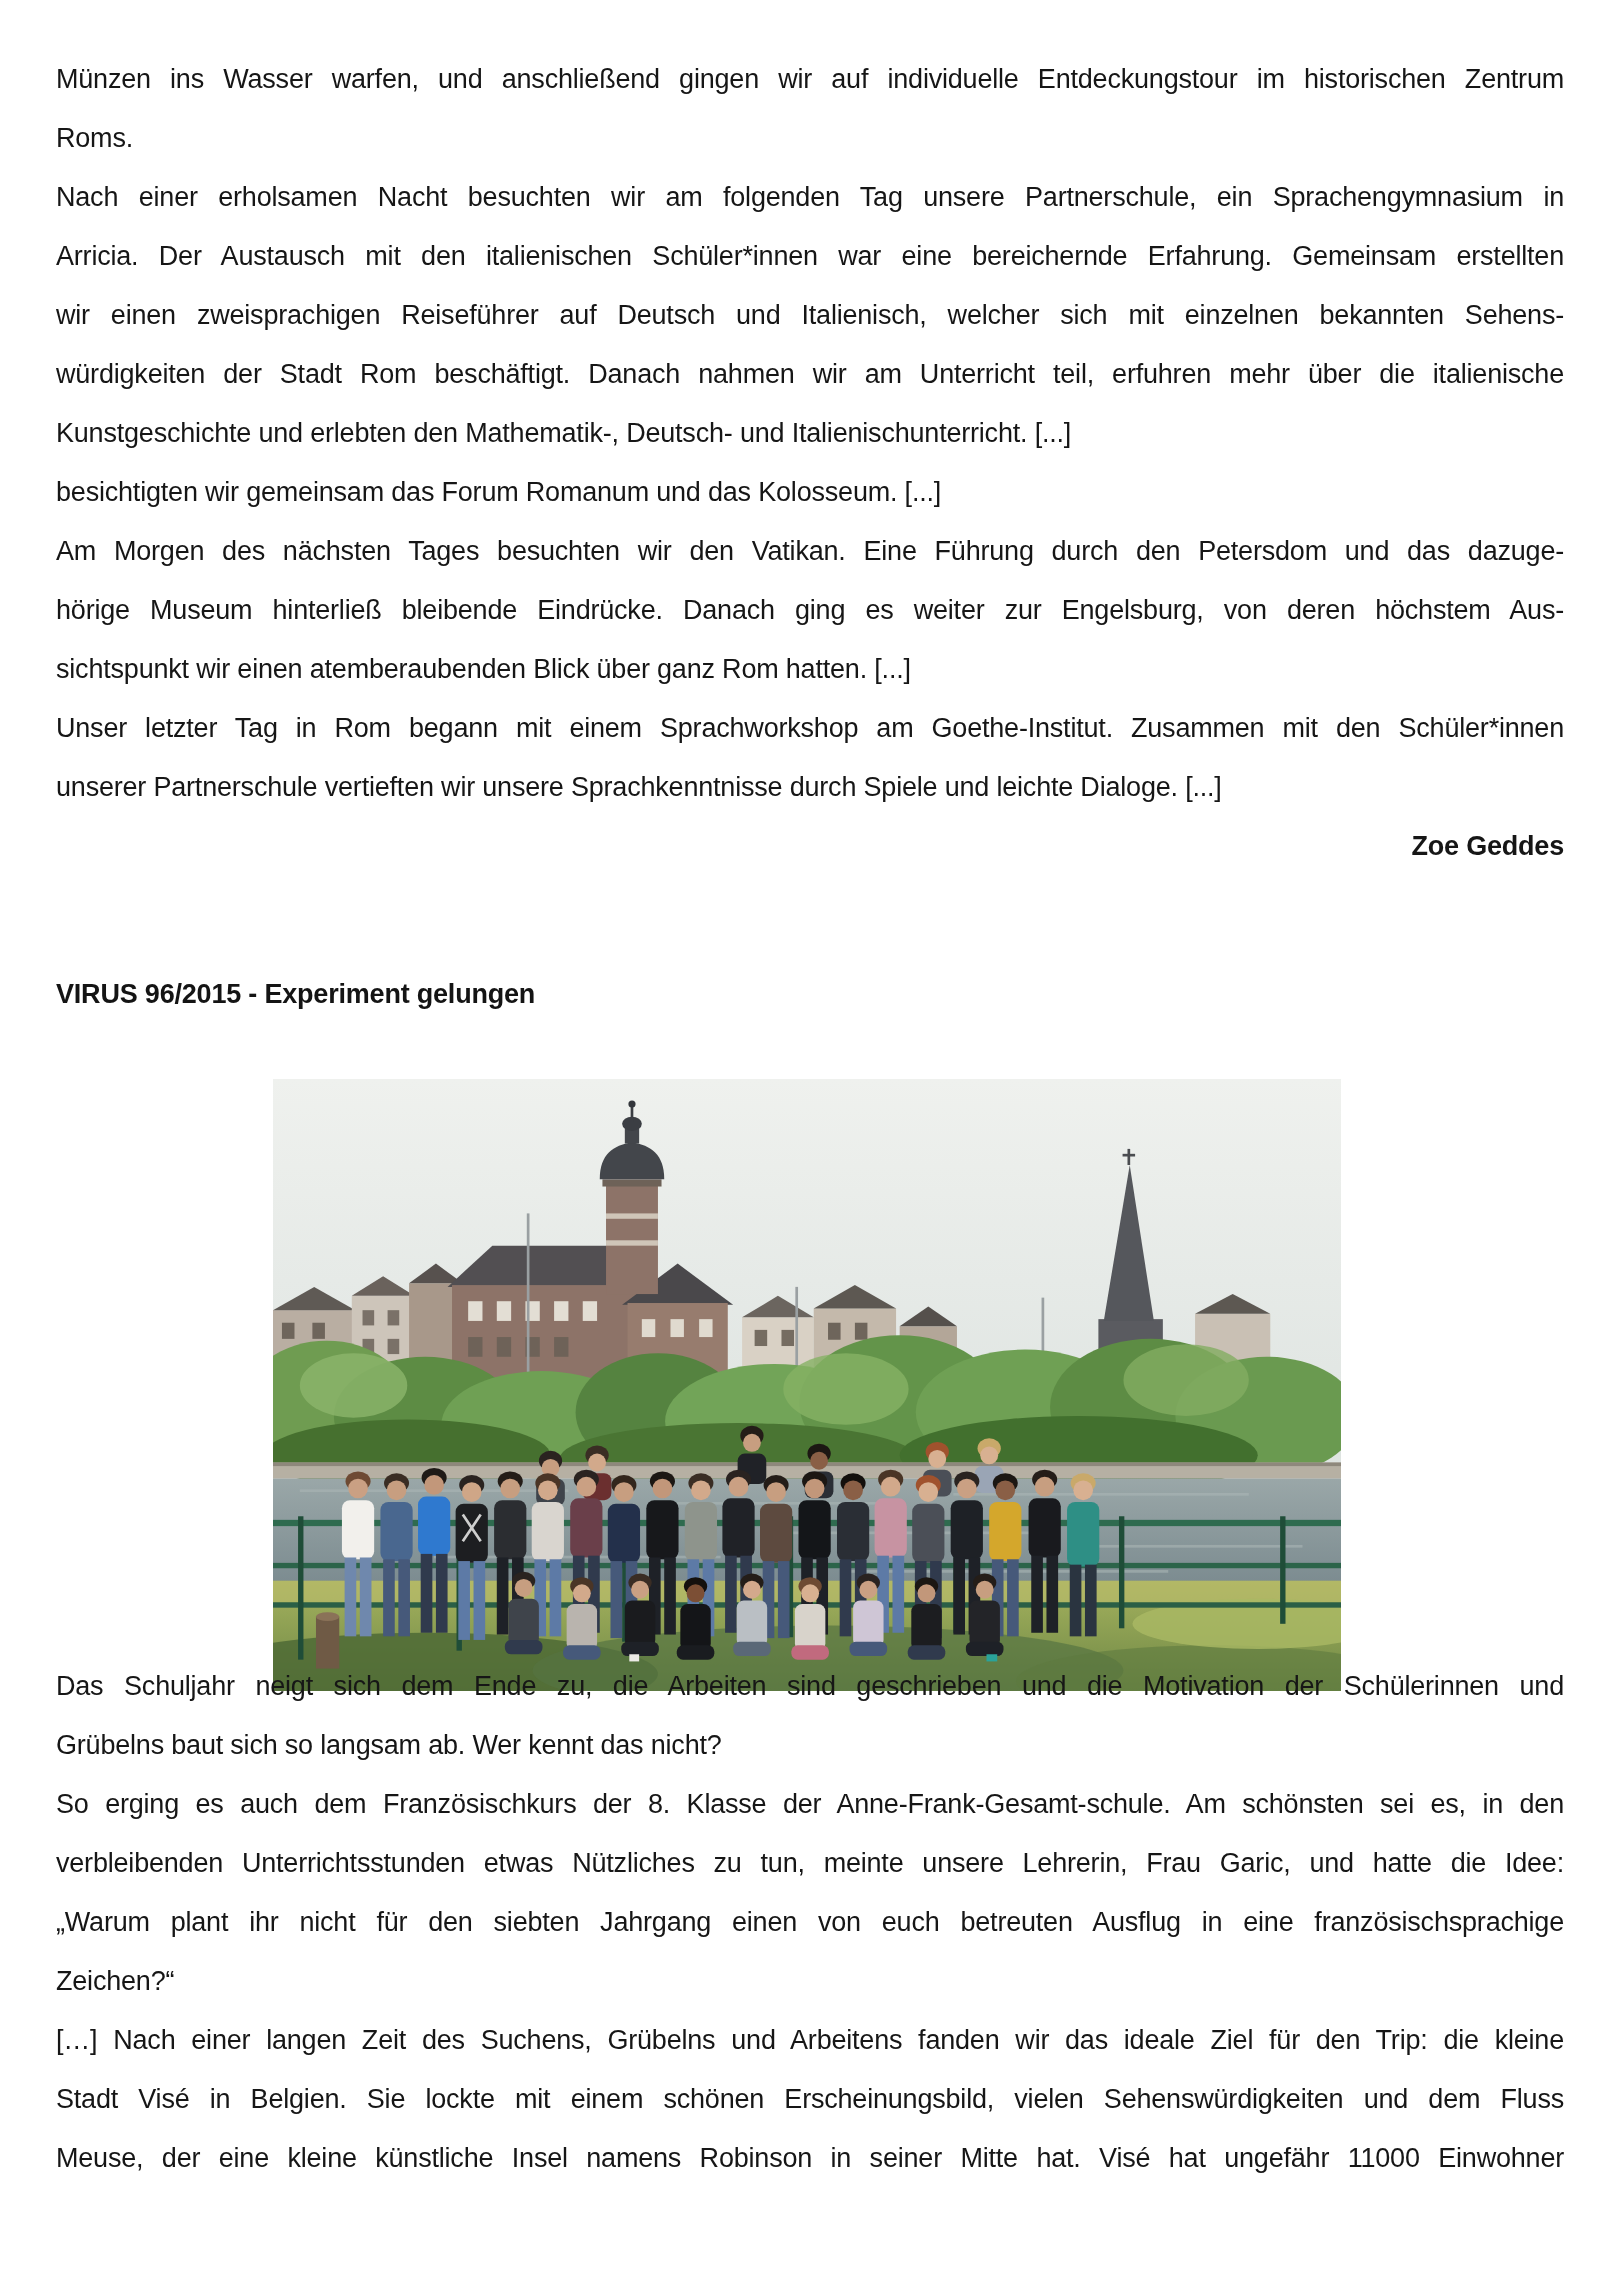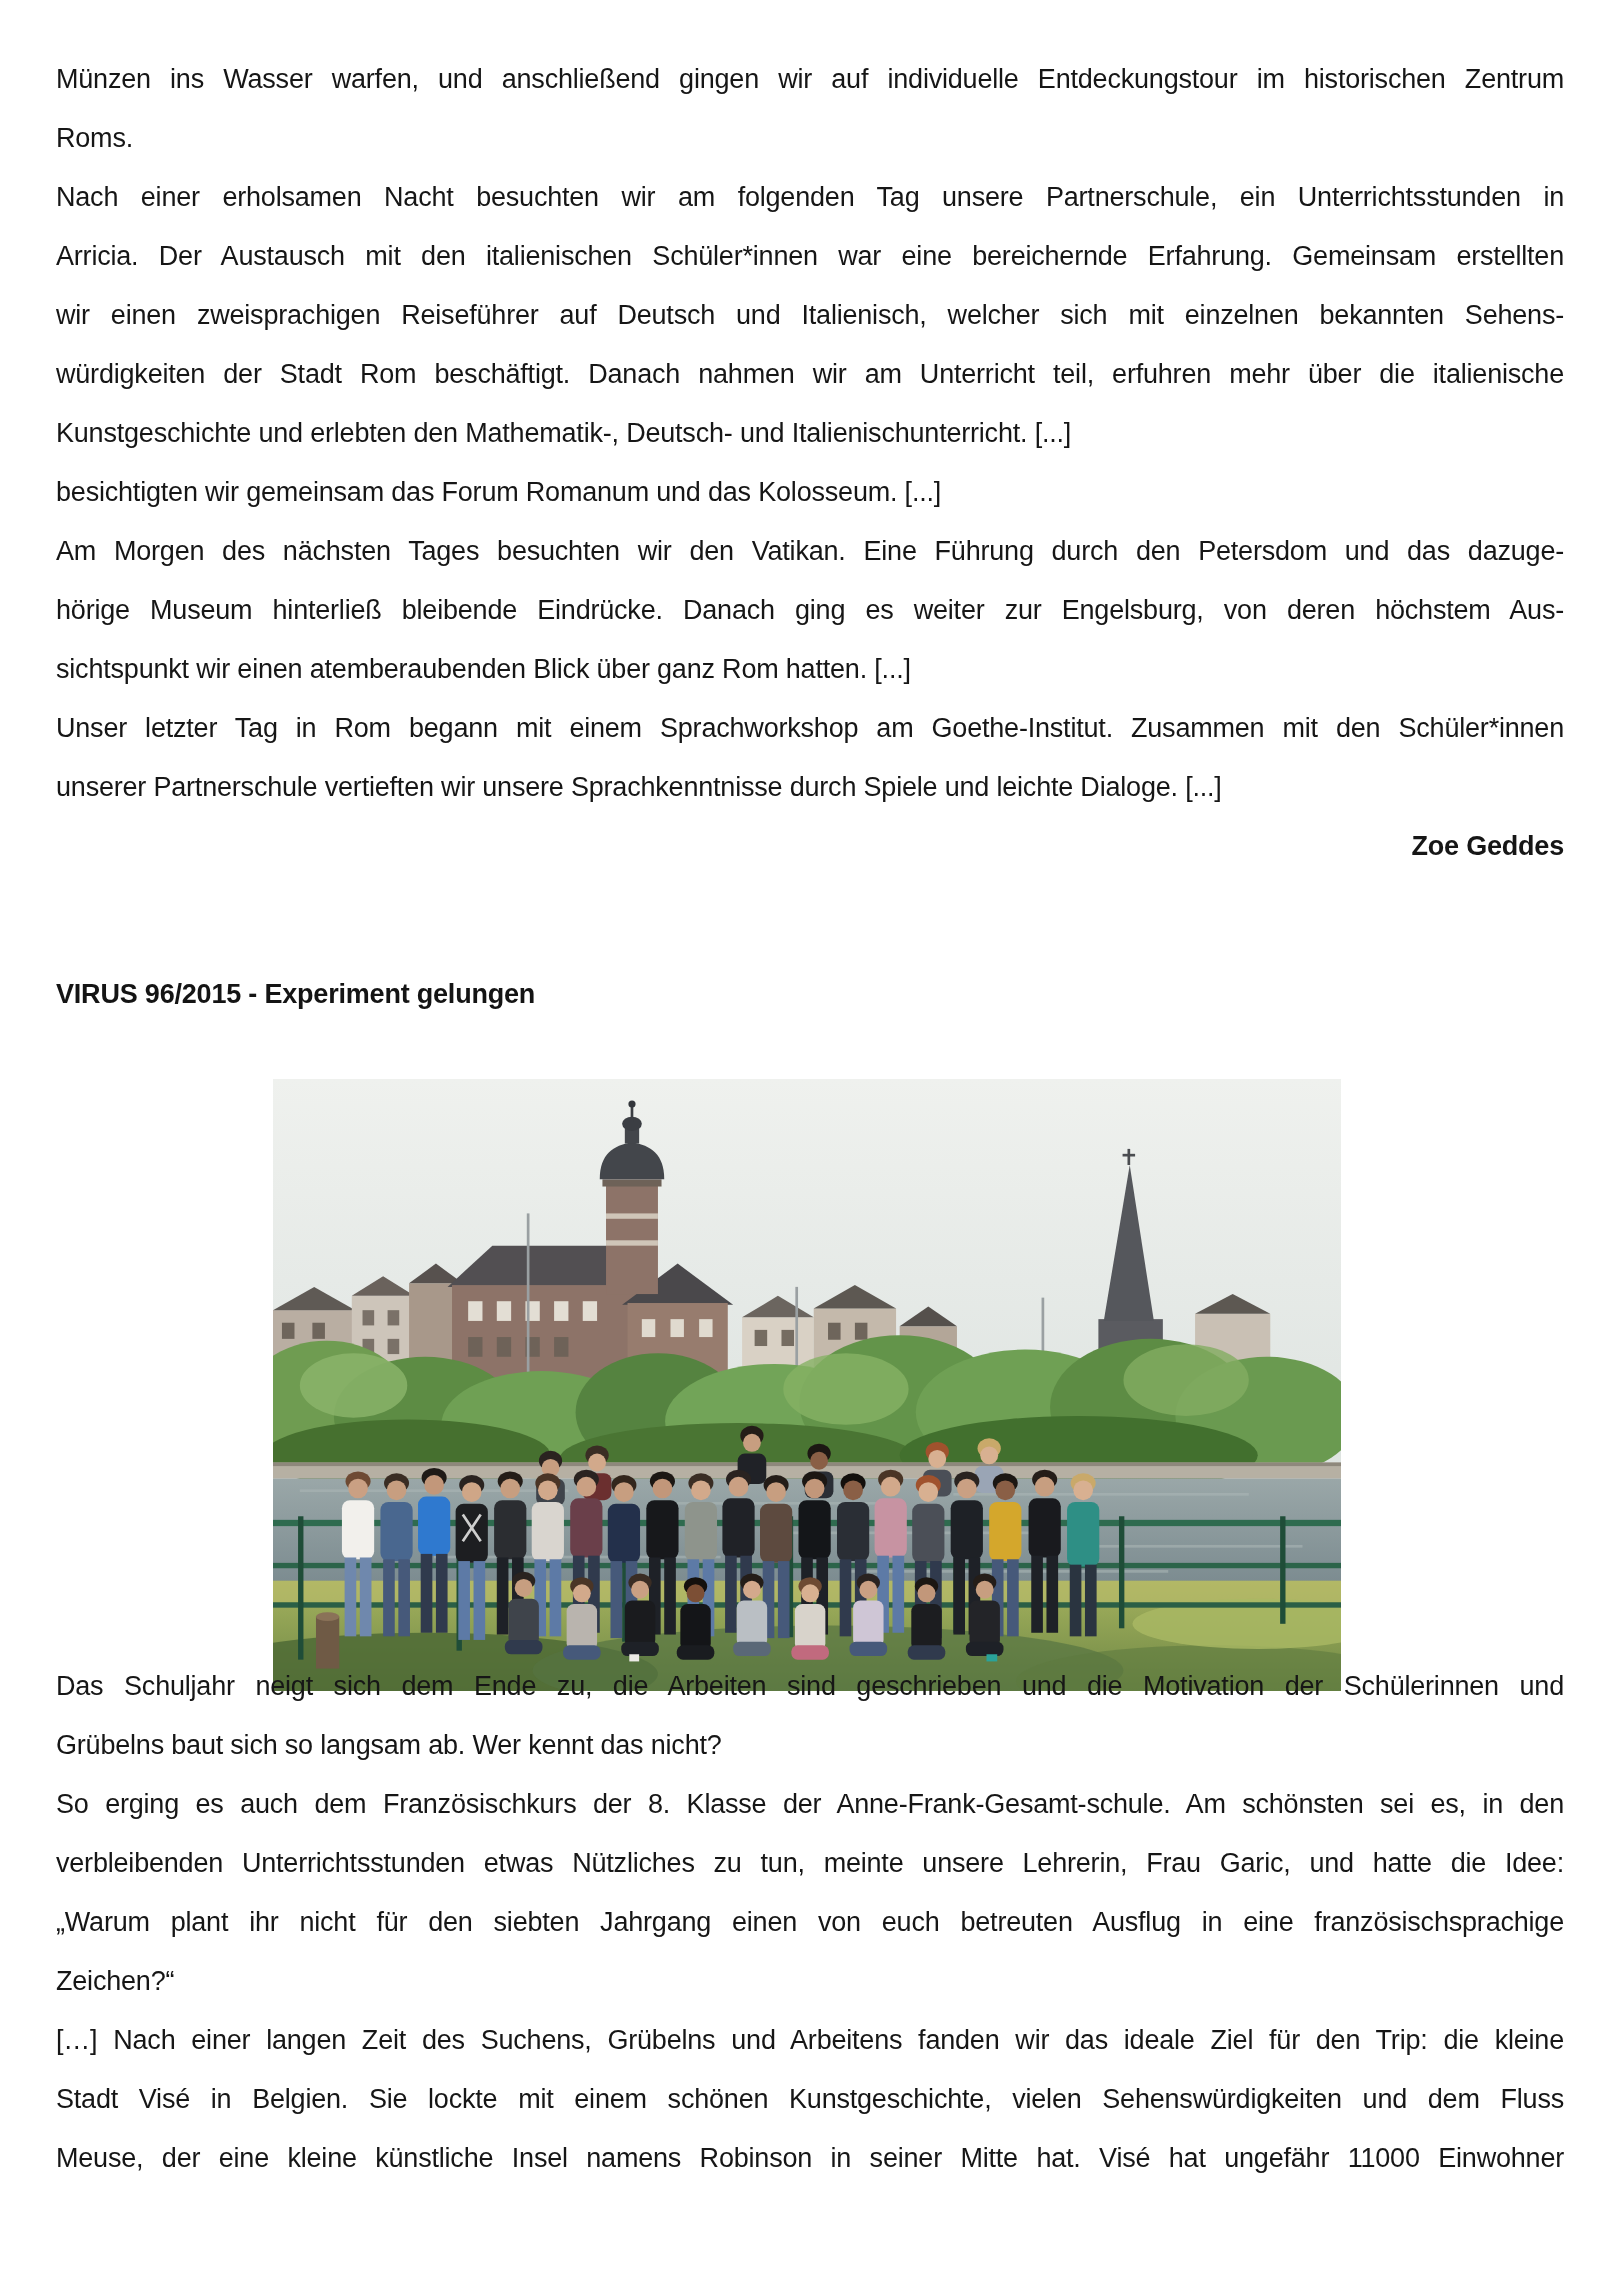--- a/index.html
+++ b/index.html
@@ -36,21 +36,21 @@
   .photo svg{display:block;width:100%;height:100%;}
 </style>
 </head>
 <body>
 
 <div class="page">
 
   <div class="textblock" id="rome-block">
     <div class="ln j">Münzen ins Wasser warfen, und anschließend gingen wir auf individuelle Entdeckungstour im historischen Zentrum</div>
     <div class="ln">Roms.</div>
-    <div class="ln j">Nach einer erholsamen Nacht besuchten wir am folgenden Tag unsere Partnerschule, ein Unterrichtsstunden in</div>
+    <div class="ln j">Nach einer erholsamen Nacht besuchten wir am folgenden Tag unsere Partnerschule, ein Sprachengymnasium in</div>
     <div class="ln j">Arricia. Der Austausch mit den italienischen Schüler*innen war eine bereichernde Erfahrung. Gemeinsam erstellten</div>
     <div class="ln j">wir einen zweisprachigen Reiseführer auf Deutsch und Italienisch, welcher sich mit einzelnen bekannten Sehens-</div>
     <div class="ln j">würdigkeiten der Stadt Rom beschäftigt. Danach nahmen wir am Unterricht teil, erfuhren mehr über die italienische</div>
     <div class="ln">Kunstgeschichte und erlebten den Mathematik-, Deutsch- und Italienischunterricht. [...]</div>
     <div class="ln">besichtigten wir gemeinsam das Forum Romanum und das Kolosseum. [...]</div>
     <div class="ln j">Am Morgen des nächsten Tages besuchten wir den Vatikan. Eine Führung durch den Petersdom und das dazuge-</div>
     <div class="ln j">hörige Museum hinterließ bleibende Eindrücke. Danach ging es weiter zur Engelsburg, von deren höchstem Aus-</div>
     <div class="ln">sichtspunkt wir einen atemberaubenden Blick über ganz Rom hatten. [...]</div>
     <div class="ln j">Unser letzter Tag in Rom begann mit einem Sprachworkshop am Goethe-Institut. Zusammen mit den Schüler*innen</div>
     <div class="ln">unserer Partnerschule vertieften wir unsere Sprachkenntnisse durch Spiele und leichte Dialoge. [...]</div>
@@ -447,18 +447,18 @@
   </div>
 
   <div class="textblock" id="vise-block">
     <div class="ln j">Das Schuljahr neigt sich dem Ende zu, die Arbeiten sind geschrieben und die Motivation der Schülerinnen und</div>
     <div class="ln">Grübelns baut sich so langsam ab. Wer kennt das nicht?</div>
     <div class="ln j">So erging es auch dem Französischkurs der 8. Klasse der Anne-Frank-Gesamt-schule. Am schönsten sei es, in den</div>
     <div class="ln j">verbleibenden Unterrichtsstunden etwas Nützliches zu tun, meinte unsere Lehrerin, Frau Garic, und hatte die Idee:</div>
     <div class="ln j">„Warum plant ihr nicht für den siebten Jahrgang einen von euch betreuten Ausflug in eine französischsprachige</div>
     <div class="ln">Zeichen?“</div>
     <div class="ln j">[…] Nach einer langen Zeit des Suchens, Grübelns und Arbeitens fanden wir das ideale Ziel für den Trip: die kleine</div>
-    <div class="ln j">Stadt Visé in Belgien. Sie lockte mit einem schönen Kunstgeschichte, vielen Sehenswürdigkeiten und dem Fluss</div>
+    <div class="ln j">Stadt Visé in Belgien. Sie lockte mit einem schönen Erscheinungsbild, vielen Sehenswürdigkeiten und dem Fluss</div>
     <div class="ln j">Meuse, der eine kleine künstliche Insel namens Robinson in seiner Mitte hat. Visé hat ungefähr 11000 Einwohner</div>
   </div>
 
 </div>
 
 
 </body></html>

